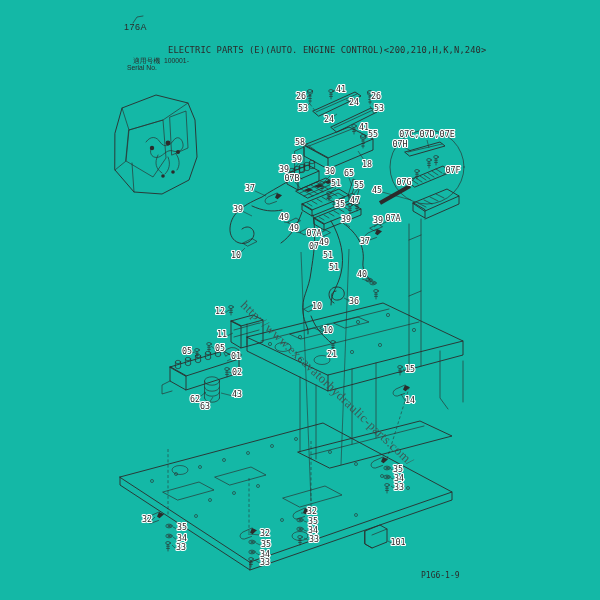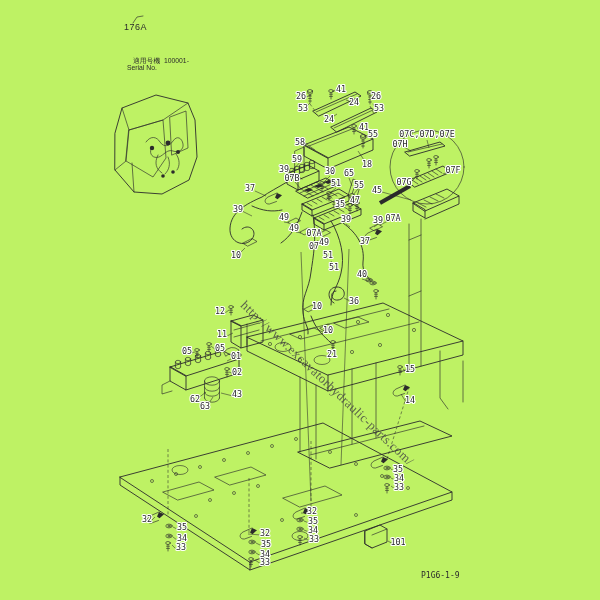--- a/index.html
+++ b/index.html
@@ -1,17 +1,17 @@
 <!DOCTYPE html>
 <html style="--ink: #2b2b2b; --wm: #454545;"><head>
 <meta charset="utf-8">
 <style>
   *{margin:0;padding:0;box-sizing:border-box}
   html,body{background:#fff}
-  .page{position:relative;width:600px;height:600px;background:#bef264;overflow:hidden;
+  .page{position:relative;width:600px;height:600px;background:#14b8a6;overflow:hidden;
         font-family:"Liberation Sans",sans-serif;color:var(--ink,#2b2b2b)}
   .hdr-code{position:absolute;left:124px;top:22px;font-size:9px;letter-spacing:.5px;white-space:nowrap}
   .tick{position:absolute;left:132px;top:15px}
   .title-jp{position:absolute;left:151px;top:31px;font-size:11.3px;letter-spacing:.2px;white-space:nowrap}
   .title-en{position:absolute;left:168px;top:45px;font-size:8.8px;letter-spacing:.1px;white-space:nowrap;
             font-family:"DejaVu Sans Mono",monospace}
   .serial{position:absolute;left:133px;top:57px;font-size:6.8px;line-height:7.2px;white-space:nowrap}
   .serial .row2{margin-left:-6px}
   svg.diagram{position:absolute;left:0;top:0}
   .s{stroke:var(--ink,#2b2b2b);fill:none;stroke-width:.9;stroke-linejoin:round;stroke-linecap:round}
@@ -28,20 +28,21 @@
 </style>
 </head>
 <body>
 
 <div class="page">
 
   <span class="hdr-code">176A</span>
   <svg class="tick" width="12" height="9">
     <path d="M1,8 L5,2 L11,1" class="s2"></path>
   </svg>
+  <div class="title-en">ELECTRIC PARTS (E)(AUTO. ENGINE CONTROL)&lt;200,210,H,K,N,240&gt;</div>
   <div class="serial">
     <div><span>適用号機</span>&nbsp;&nbsp;<span>100001-</span></div>
     <div class="row2"><span>Serial No.</span></div>
   </div>
 
   <svg class="diagram" width="600" height="600" viewBox="0 0 600 600">
     <defs>
       <g id="g-washer">
           <ellipse class="s2" rx="3.2" ry="1.9"></ellipse>
           <ellipse class="s2" rx="1.3" ry="0.8"></ellipse>

